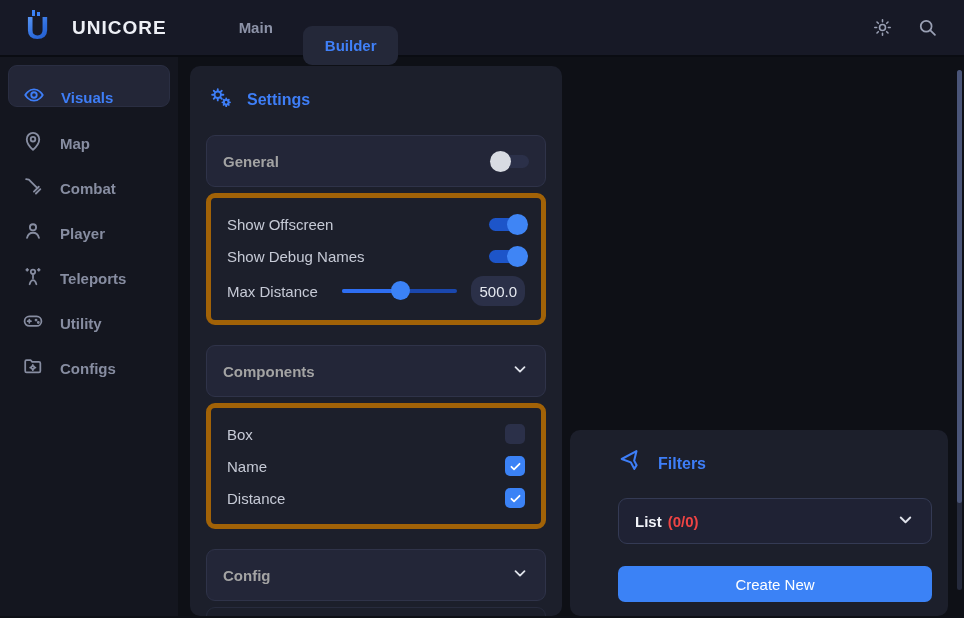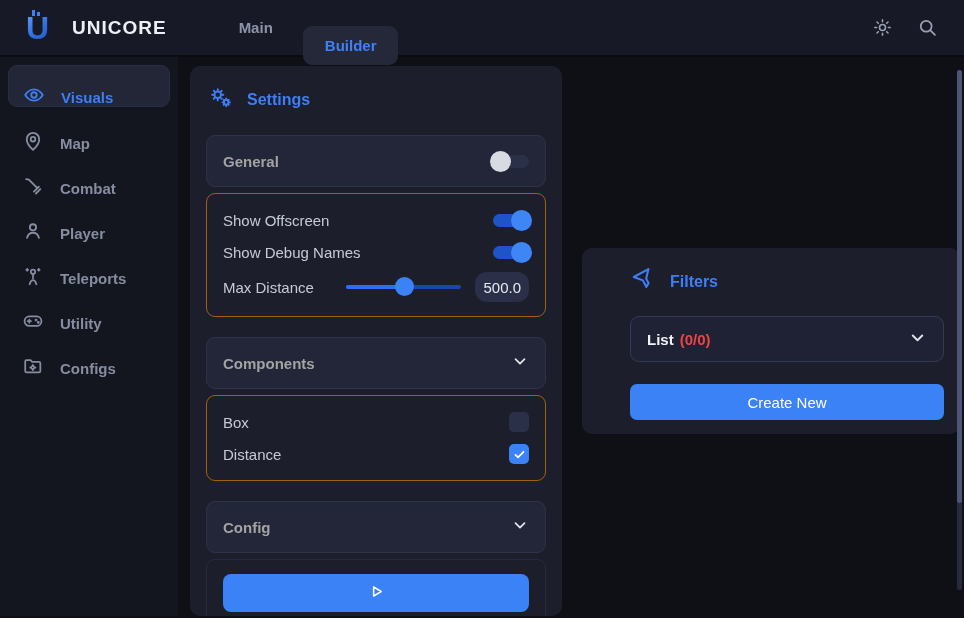--- a/index.html
+++ b/index.html
@@ -36,35 +36,35 @@
   .content { display:flex; height:559px; }
   .sidebar { width:178px; background:#14161f; padding-top:5px; flex-shrink:0; }
   .side-item {
     display:flex; align-items:flex-end; gap:16px; height:42px;
     margin:3px 8px; padding-left:14px; border-radius:9px;
     color:#878da1; font-weight:bold; font-size:15px; cursor:pointer;
   }
   .side-item.active { background:#232637; color:#3e7ef7; border:1px solid #2a2e42; }
   .side-item svg { display:block; }
 
-  .main { flex:1; padding:9px 0 0 12px; display:flex; align-items:center; gap:20px; }
+  .main { flex:1; padding:9px 0 0 12px; display:flex; align-items:flex-end; gap:8px; }
   .panel { background:#1c1f2b; border-radius:10px; padding:14px 16px; }
   .settings-panel { width:372px; height:550px; overflow:hidden; }
   .filters-panel { width:378px;padding-left:48px; }
   .panel-head { display:flex; align-items:center; gap:13px; padding:5px 0 14px 2px; }
   .panel-title { color:#3e7ef7; font-weight:bold; font-size:16px; }
 
   .card-head {
     background:#232638; border:1px solid #2f3349; border-radius:9px;
     height:52px; display:flex; align-items:center; justify-content:space-between;
     padding:0 16px; margin-top:6px; cursor:pointer;
   }
   .card-title { font-size:15px; font-weight:bold; color:#a3a3a3; }
   .card-body {
-    border:1px solid #a16207; border-radius:9px; margin-top:6px;
+    border:5px solid #a16207; border-radius:9px; margin-top:6px;
     padding:10px 16px; margin-bottom:20px;
   }
   .row { display:flex; align-items:center; justify-content:space-between; height:32px; }
   .row.tall { height:38px; }
   .row-label { color:#c6cad6; font-size:15px; }
 
   
   .toggle { width:36px; height:13px; border-radius:7px; background:#2b3049; position:relative; cursor:pointer; }
   .toggle .knob { width:21px; height:21px; border-radius:50%; background:#d8dbe2; position:absolute; left:-3px; top:-4px; }
   .toggle.on { background:#1d55c9; }
@@ -278,20 +278,28 @@
         </span>
       </div>
       <div class="card-body">
         <div class="row">
           <span class="row-label">Box</span>
           <div class="checkbox">
             
           </div>
         </div>
         <div class="row">
+          <span class="row-label">Name</span>
+          <div class="checkbox checked">
+            <svg width="13" height="13" viewBox="0 0 24 24" fill="none" stroke="#ffffff" stroke-width="3.2" stroke-linecap="round" stroke-linejoin="round">
+                <path d="M4.5 12.5l4.8 4.8L19.5 7"></path>
+              </svg>
+          </div>
+        </div>
+        <div class="row">
           <span class="row-label">Distance</span>
           <div class="checkbox checked">
             <svg width="13" height="13" viewBox="0 0 24 24" fill="none" stroke="#ffffff" stroke-width="3.2" stroke-linecap="round" stroke-linejoin="round">
                 <path d="M4.5 12.5l4.8 4.8L19.5 7"></path>
               </svg>
           </div>
         </div>
       </div>
 
       <div class="card-head">

